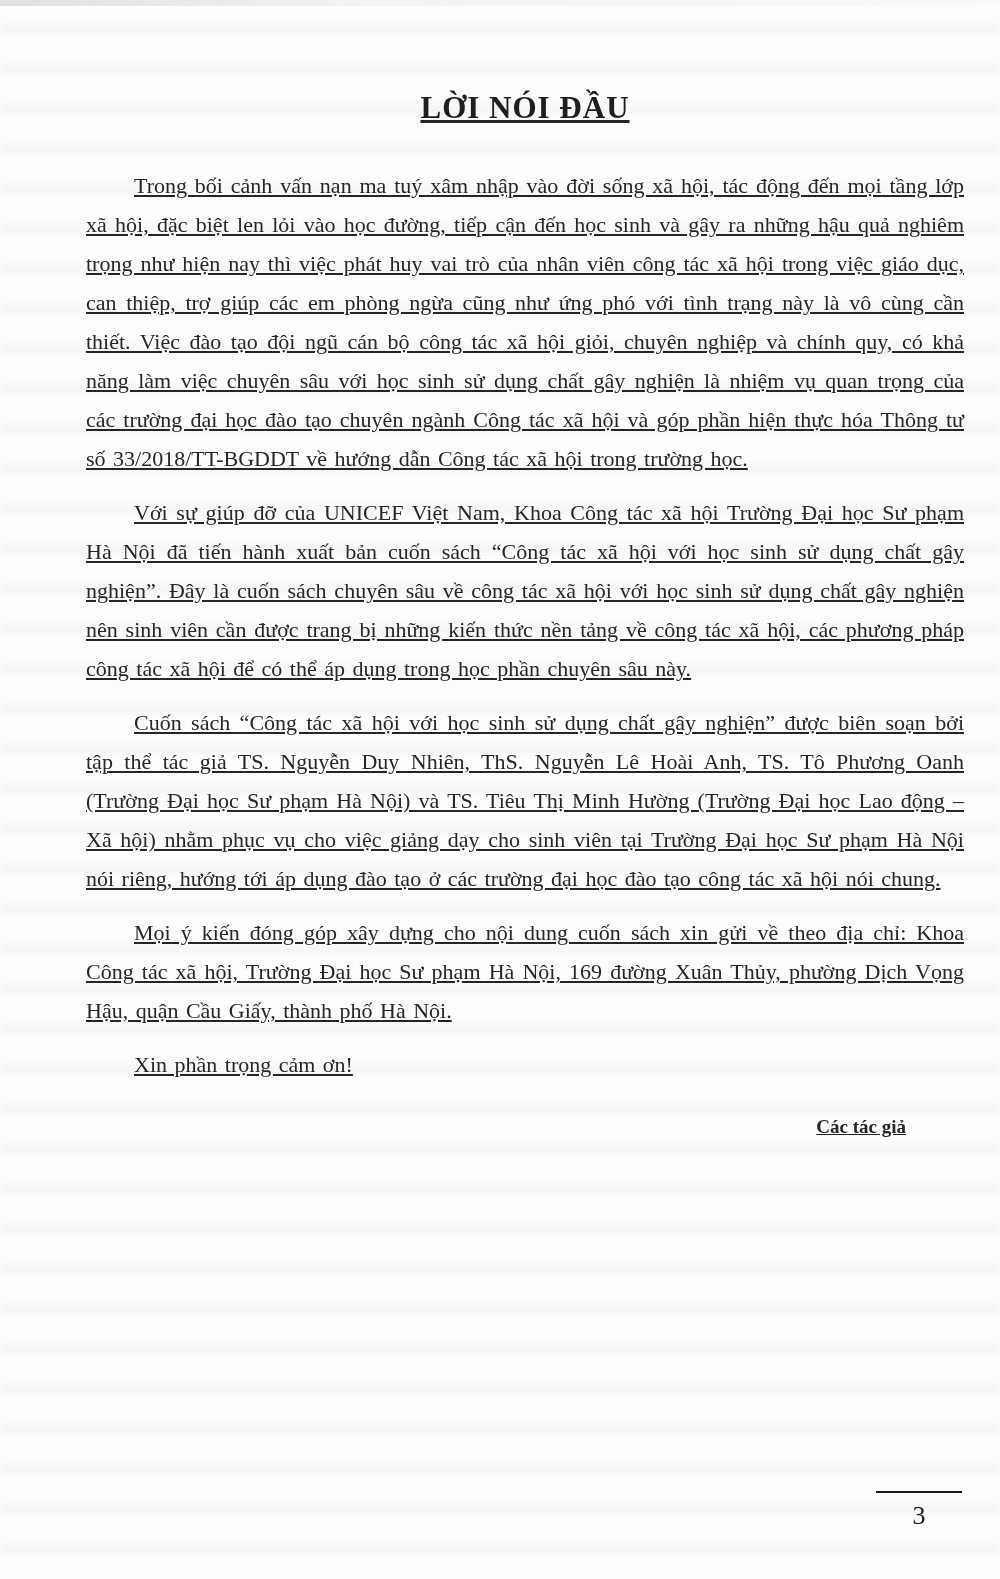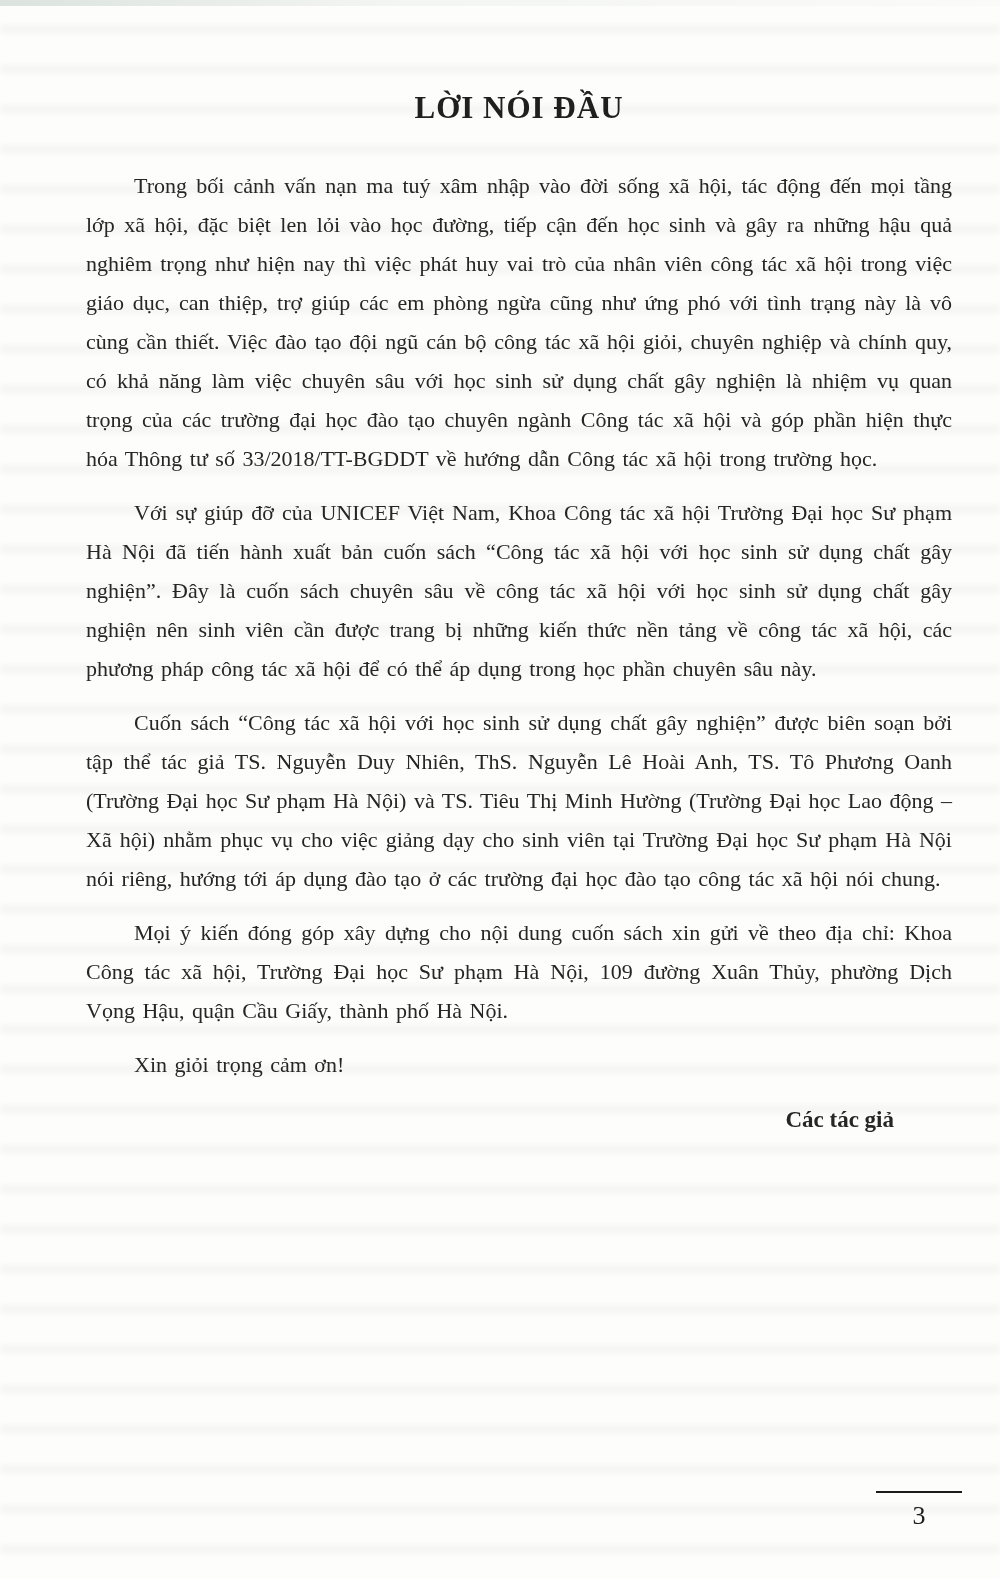--- a/index.html
+++ b/index.html
@@ -30,45 +30,46 @@
   }
   .scan-edge-top {
     position: absolute;
     top: 0; left: 0; right: 0;
     height: 6px;
     background: linear-gradient(to right, rgba(120,150,130,0.25), rgba(160,180,165,0.10) 40%, rgba(200,205,200,0.05));
     pointer-events: none;
   }
   .page-inner {
     position: relative;
-    padding: 90px 48px 0 86px;
+    padding: 90px 36px 0 86px;
     box-sizing: border-box;
+    text-decoration: underline;
   }
   .title {
     text-align: center;
     font-weight: bold;
     font-size: 31px;
     letter-spacing: 1px;
     margin: 0 0 40px 0;
     color: #1f1f1f;
   }
   .body-text p {
     font-size: 22px;
     line-height: 39px;
     text-align: justify;
     text-indent: 48px;
     margin: 0 0 15px 0;
     word-spacing: 2px;
   }
   .signature {
-    margin-top: 23px;
+    margin-top: 32px;
     text-align: right;
     padding-right: 58px;
     font-weight: bold;
-    font-size: 23px;
+    font-size: 19px;
   }
   .footer {
     position: absolute;
     right: 38px;
     bottom: 48px;
     width: 86px;
     text-align: center;
   }
   .footer-rule {
     border-top: 2.5px solid #1c1c1c;
@@ -85,22 +86,22 @@
 <div class="scan-edge-top"></div>
 <div class="bleed-layer"></div>
 
 <div class="page-inner">
   <h1 class="title">LỜI NÓI ĐẦU</h1>
 
   <div class="body-text">
     <p>Trong bối cảnh vấn nạn ma tuý xâm nhập vào đời sống xã hội, tác động đến mọi tầng lớp xã hội, đặc biệt len lỏi vào học đường, tiếp cận đến học sinh và gây ra những hậu quả nghiêm trọng như hiện nay thì việc phát huy vai trò của nhân viên công tác xã hội trong việc giáo dục, can thiệp, trợ giúp các em phòng ngừa cũng như ứng phó với tình trạng này là vô cùng cần thiết. Việc đào tạo đội ngũ cán bộ công tác xã hội giỏi, chuyên nghiệp và chính quy, có khả năng làm việc chuyên sâu với học sinh sử dụng chất gây nghiện là nhiệm vụ quan trọng của các trường đại học đào tạo chuyên ngành Công tác xã hội và góp phần hiện thực hóa Thông tư số 33/2018/TT-BGDDT về hướng dẫn Công tác xã hội trong trường học.</p>
     <p>Với sự giúp đỡ của UNICEF Việt Nam, Khoa Công tác xã hội Trường Đại học Sư phạm Hà Nội đã tiến hành xuất bản cuốn sách “Công tác xã hội với học sinh sử dụng chất gây nghiện”. Đây là cuốn sách chuyên sâu về công tác xã hội với học sinh sử dụng chất gây nghiện nên sinh viên cần được trang bị những kiến thức nền tảng về công tác xã hội, các phương pháp công tác xã hội để có thể áp dụng trong học phần chuyên sâu này.</p>
     <p>Cuốn sách “Công tác xã hội với học sinh sử dụng chất gây nghiện” được biên soạn bởi tập thể tác giả TS. Nguyễn Duy Nhiên, ThS. Nguyễn Lê Hoài Anh, TS. Tô Phương Oanh (Trường Đại học Sư phạm Hà Nội) và TS. Tiêu Thị Minh Hường (Trường Đại học Lao động – Xã hội) nhằm phục vụ cho việc giảng dạy cho sinh viên tại Trường Đại học Sư phạm Hà Nội nói riêng, hướng tới áp dụng đào tạo ở các trường đại học đào tạo công tác xã hội nói chung.</p>
-    <p>Mọi ý kiến đóng góp xây dựng cho nội dung cuốn sách xin gửi về theo địa chỉ: Khoa Công tác xã hội, Trường Đại học Sư phạm Hà Nội, 109 đường Xuân Thủy, phường Dịch Vọng Hậu, quận Cầu Giấy, thành phố Hà Nội.</p>
-    <p>Xin giỏi trọng cảm ơn!</p>
+    <p>Mọi ý kiến đóng góp xây dựng cho nội dung cuốn sách xin gửi về theo địa chỉ: Khoa Công tác xã hội, Trường Đại học Sư phạm Hà Nội, 169 đường Xuân Thủy, phường Dịch Vọng Hậu, quận Cầu Giấy, thành phố Hà Nội.</p>
+    <p>Xin phần trọng cảm ơn!</p>
   </div>
 
   <div class="signature">Các tác giả</div>
 </div>
 
 <div class="footer">
   <div class="footer-rule"></div>
   <div class="page-number">3</div>
 </div>
 

